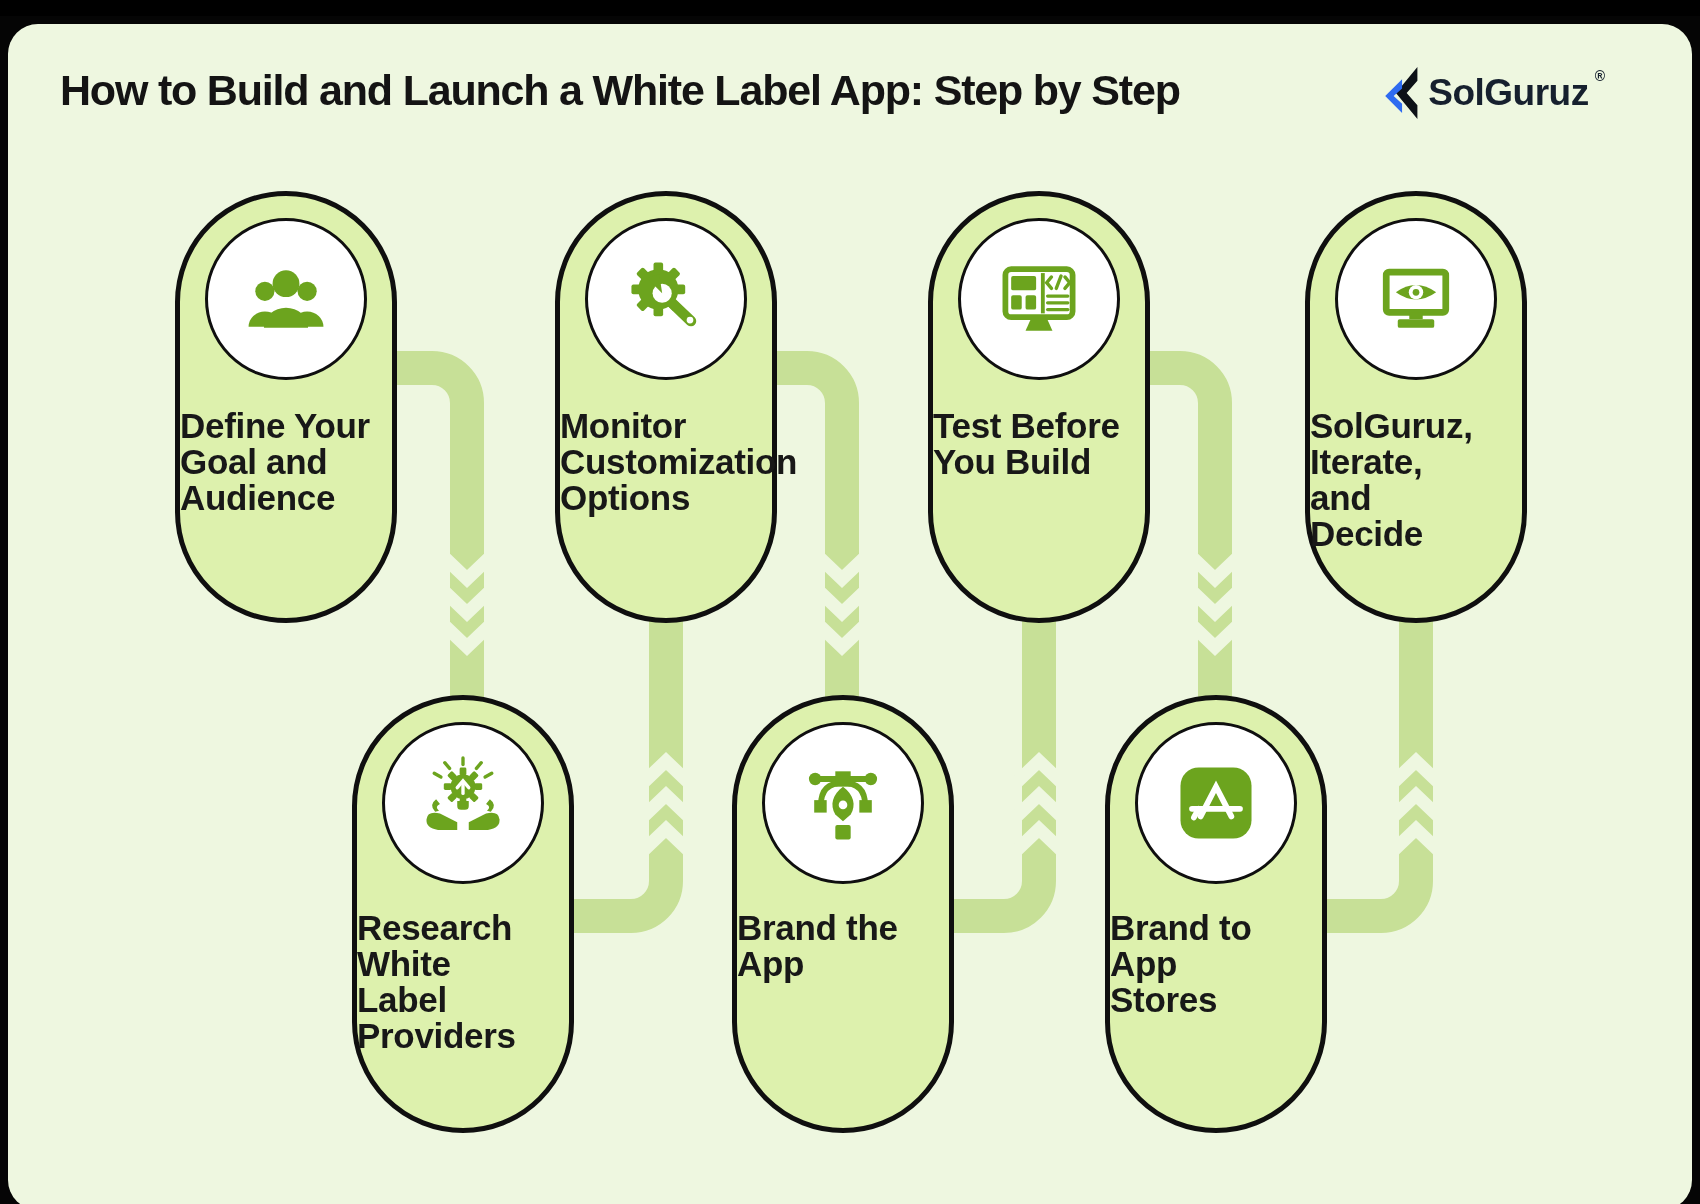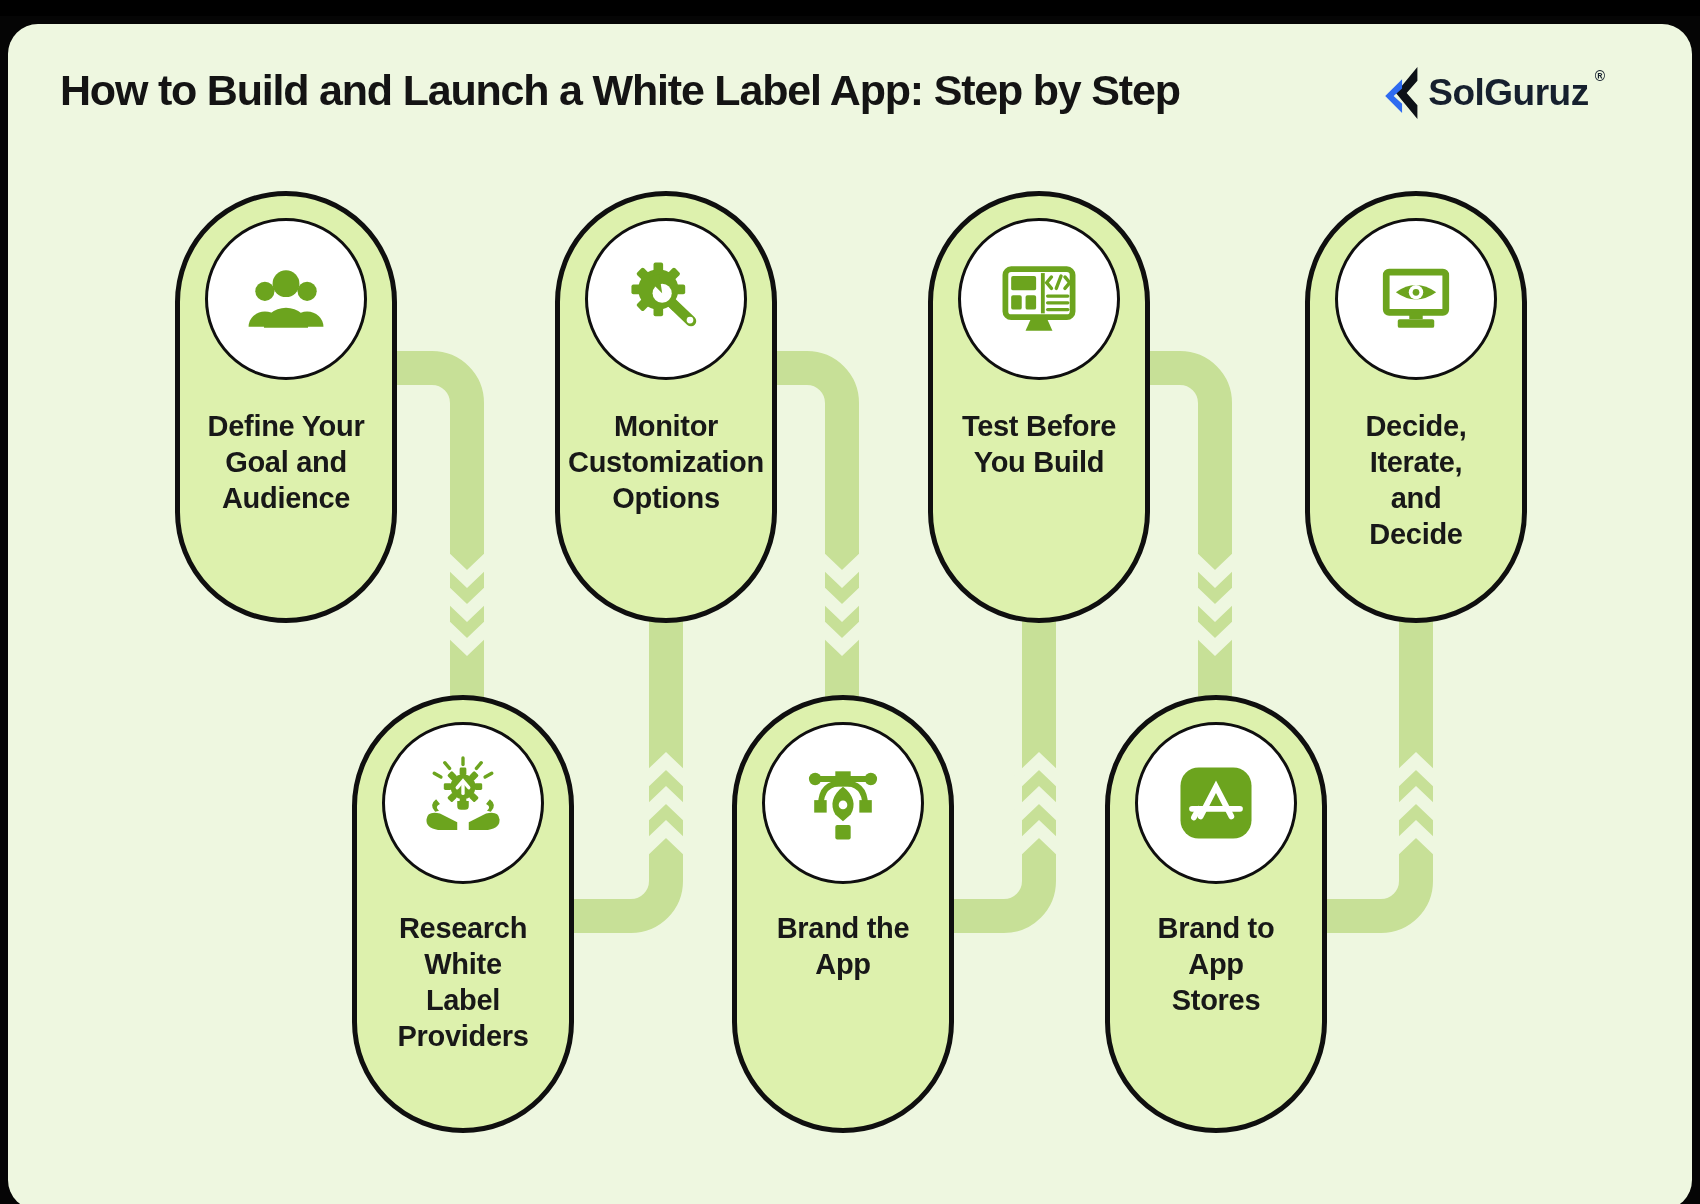--- a/index.html
+++ b/index.html
@@ -13,22 +13,22 @@
   .logo-name{font-size:37px;font-weight:800;color:#16202e;letter-spacing:-0.5px;}
   .logo-reg{font-size:14px;font-weight:700;color:#16202e;align-self:flex-start;margin-top:4px;}
   .connectors{position:absolute;left:0;top:0;}
   .pill{position:absolute;width:222px;background:#ddf1ad;border:5px solid #0f0f0f;
         border-radius:120px;box-sizing:border-box;}
   .pill.top-row{top:175px;height:432px;}
   .pill.bottom-row{top:679px;height:438px;}
   .badge{position:absolute;left:50%;transform:translateX(-50%);top:22px;width:162px;height:162px;
          background:#ffffff;border:3px solid #0f0f0f;border-radius:50%;
          display:flex;align-items:center;justify-content:center;box-sizing:border-box;}
-  .label{position:absolute;top:212px;left:0;width:100%;text-align:center;
-         font-size:29px;line-height:36px;font-weight:700;letter-spacing:-0.3px;color:#181818;}
+  .label{position:absolute;top:212px;left:0;width:100%;
+         font-size:35px;line-height:36px;font-weight:700;letter-spacing:-0.3px;color:#181818;}
   .bottom-row .label{top:210px;}
   .label span{display:block;}
   .p-define{left:175px;}  .p-evaluate{left:555px;} .p-test{left:928px;}  .p-monitor{left:1305px;}
   .p-research{left:352px;padding-left:35px;} .p-brand{left:732px;padding-left:37px;}   .p-submit{left:1105px;}
 </style>
 </head>
 <body>
 
 <div class="stage">
   <div class="panel"></div>
@@ -243,19 +243,19 @@
       <svg width="96" height="96" viewBox="0 0 100 100">
         <rect x="19" y="22" width="62" height="42" rx="3" fill="#ffffff" stroke="#6ca41e" stroke-width="7"></rect>
         <path d="M29 43 Q50 28 71 43 Q50 58 29 43 Z" fill="#6ca41e"></path>
         <circle cx="50" cy="43" r="7.5" fill="#ffffff"></circle>
           <circle cx="50" cy="43" r="3.5" fill="#6ca41e"></circle>
         <path d="M43 64 h14 v7 h-14 z" fill="#6ca41e"></path>
         <rect x="31" y="71" width="38" height="9" rx="2" fill="#6ca41e"></rect>
       </svg>
     </div>
     <div class="label">
-      <span>Decide,</span>
+      <span>SolGuruz,</span>
         <span>Iterate,</span>
         <span>and</span>
         <span>Decide</span>
     </div>
   </div>
 </div>
 
 </body></html>

